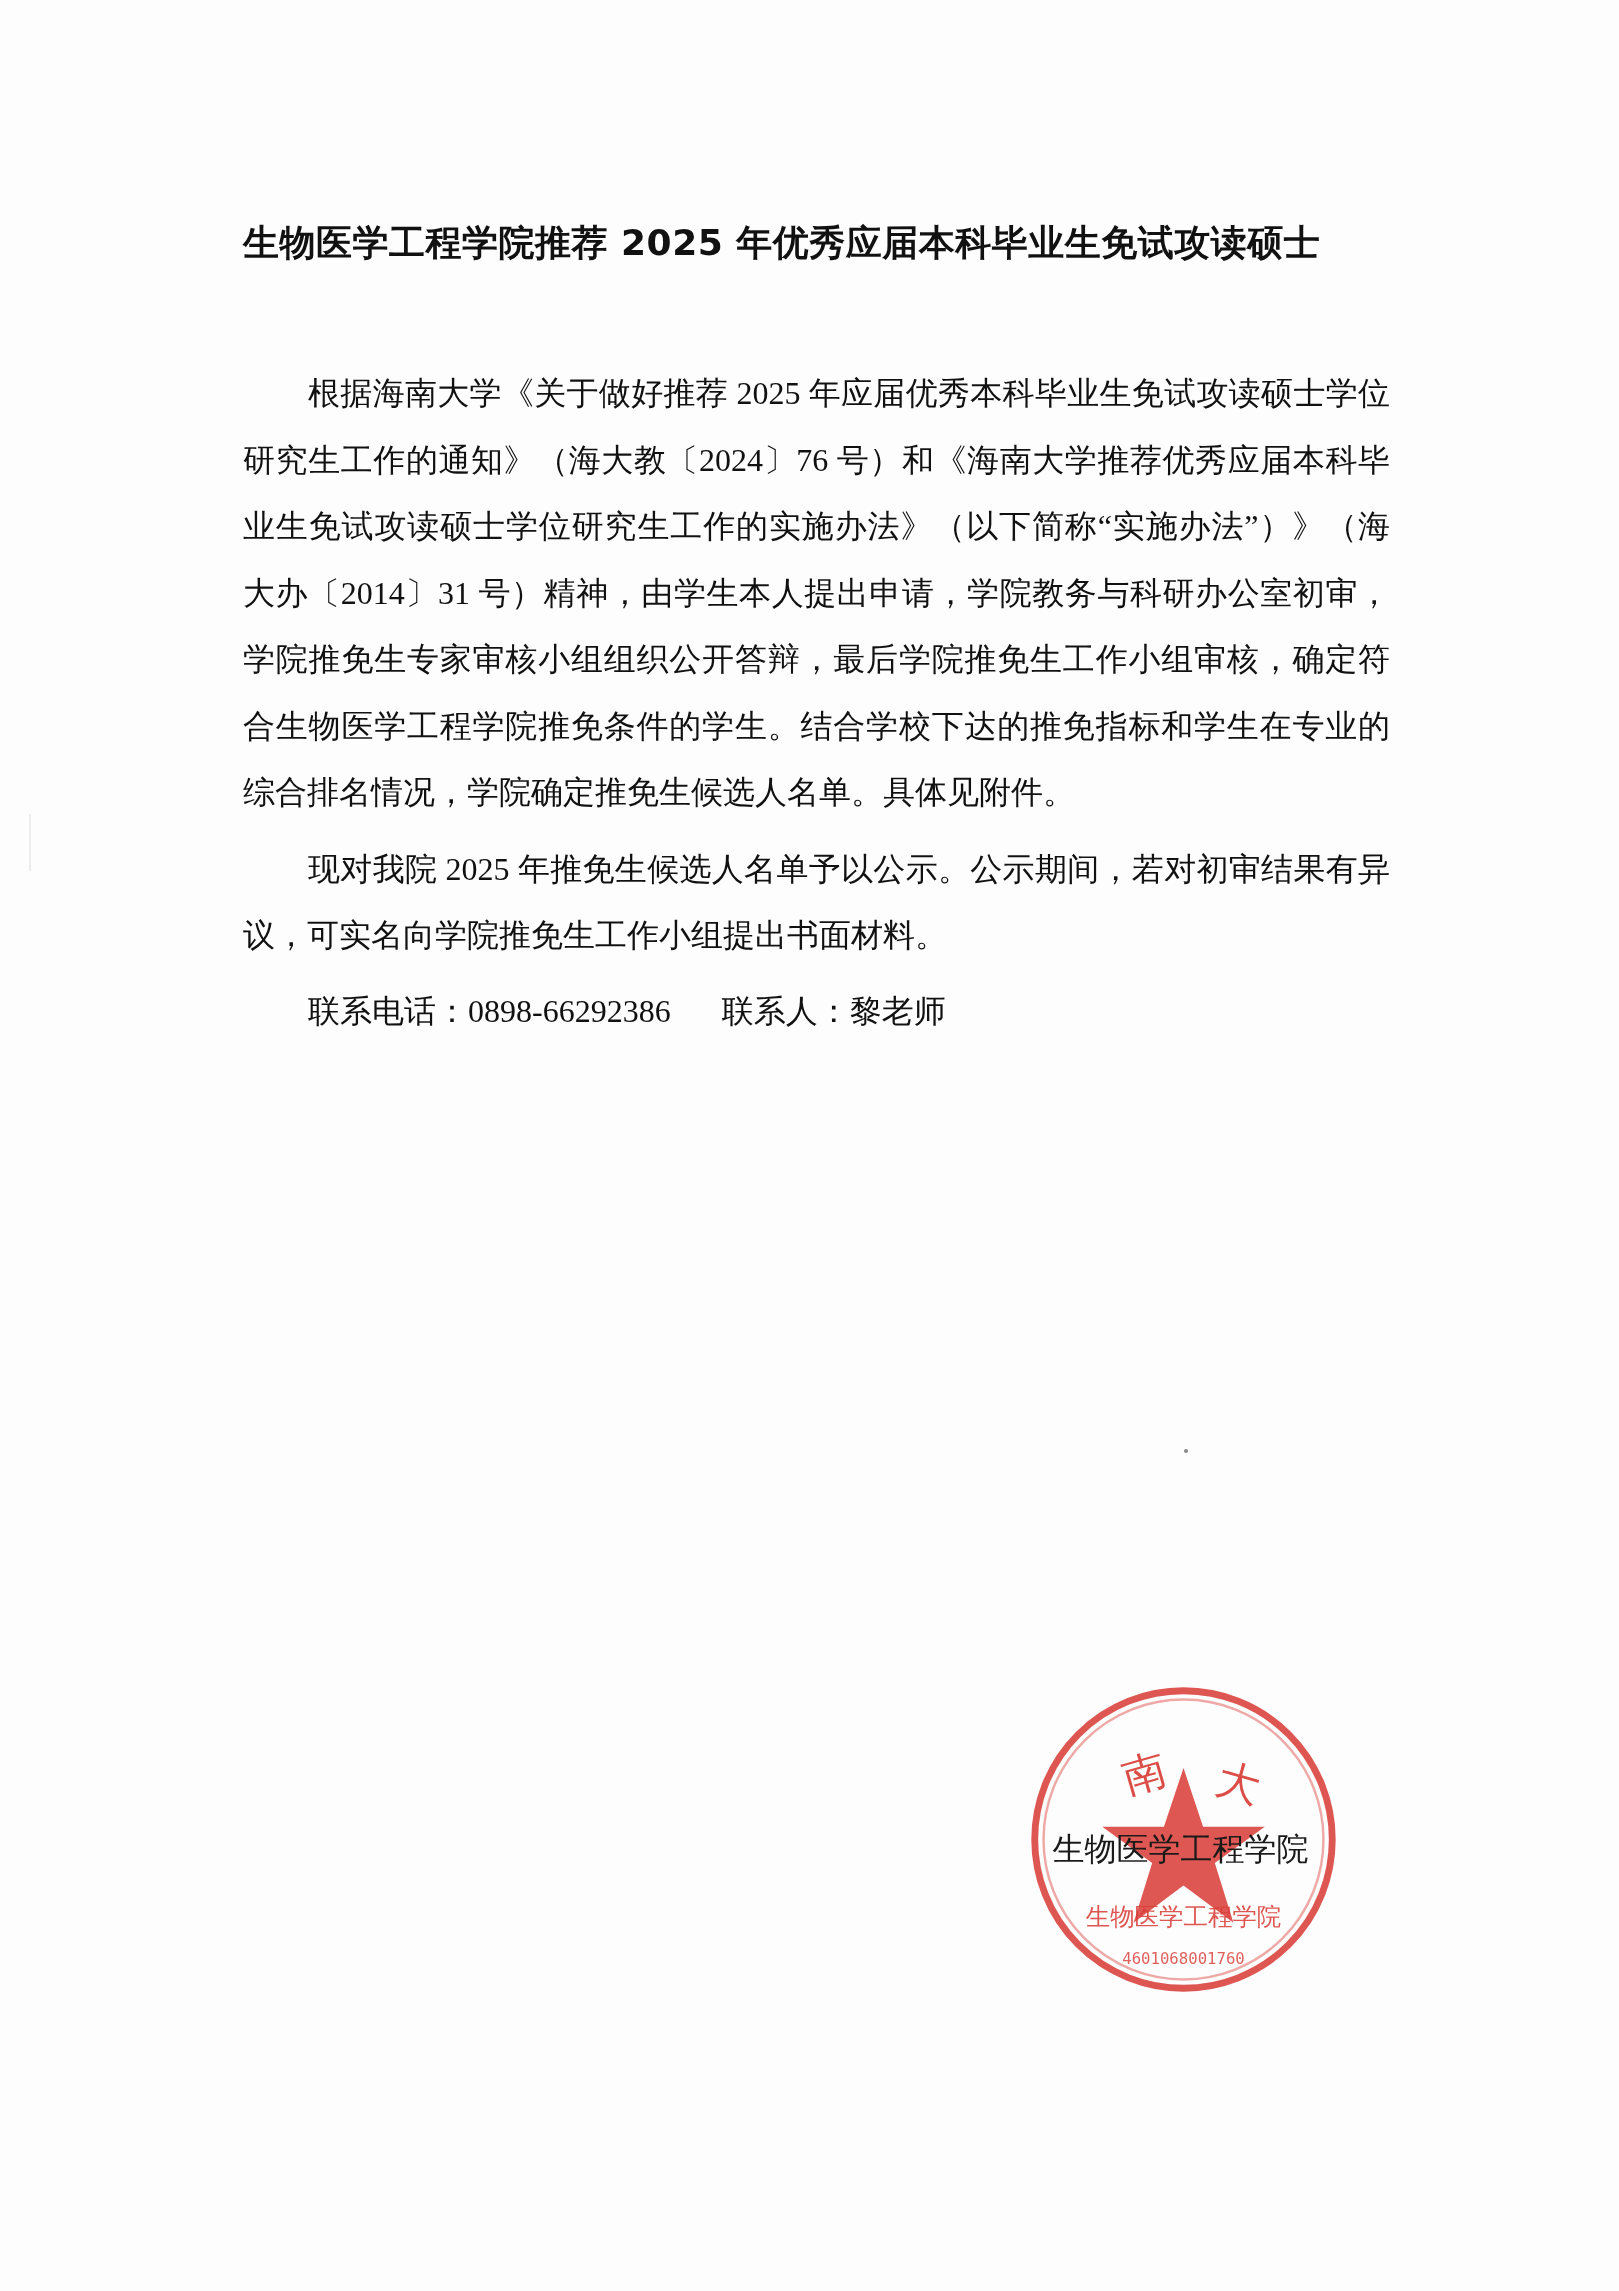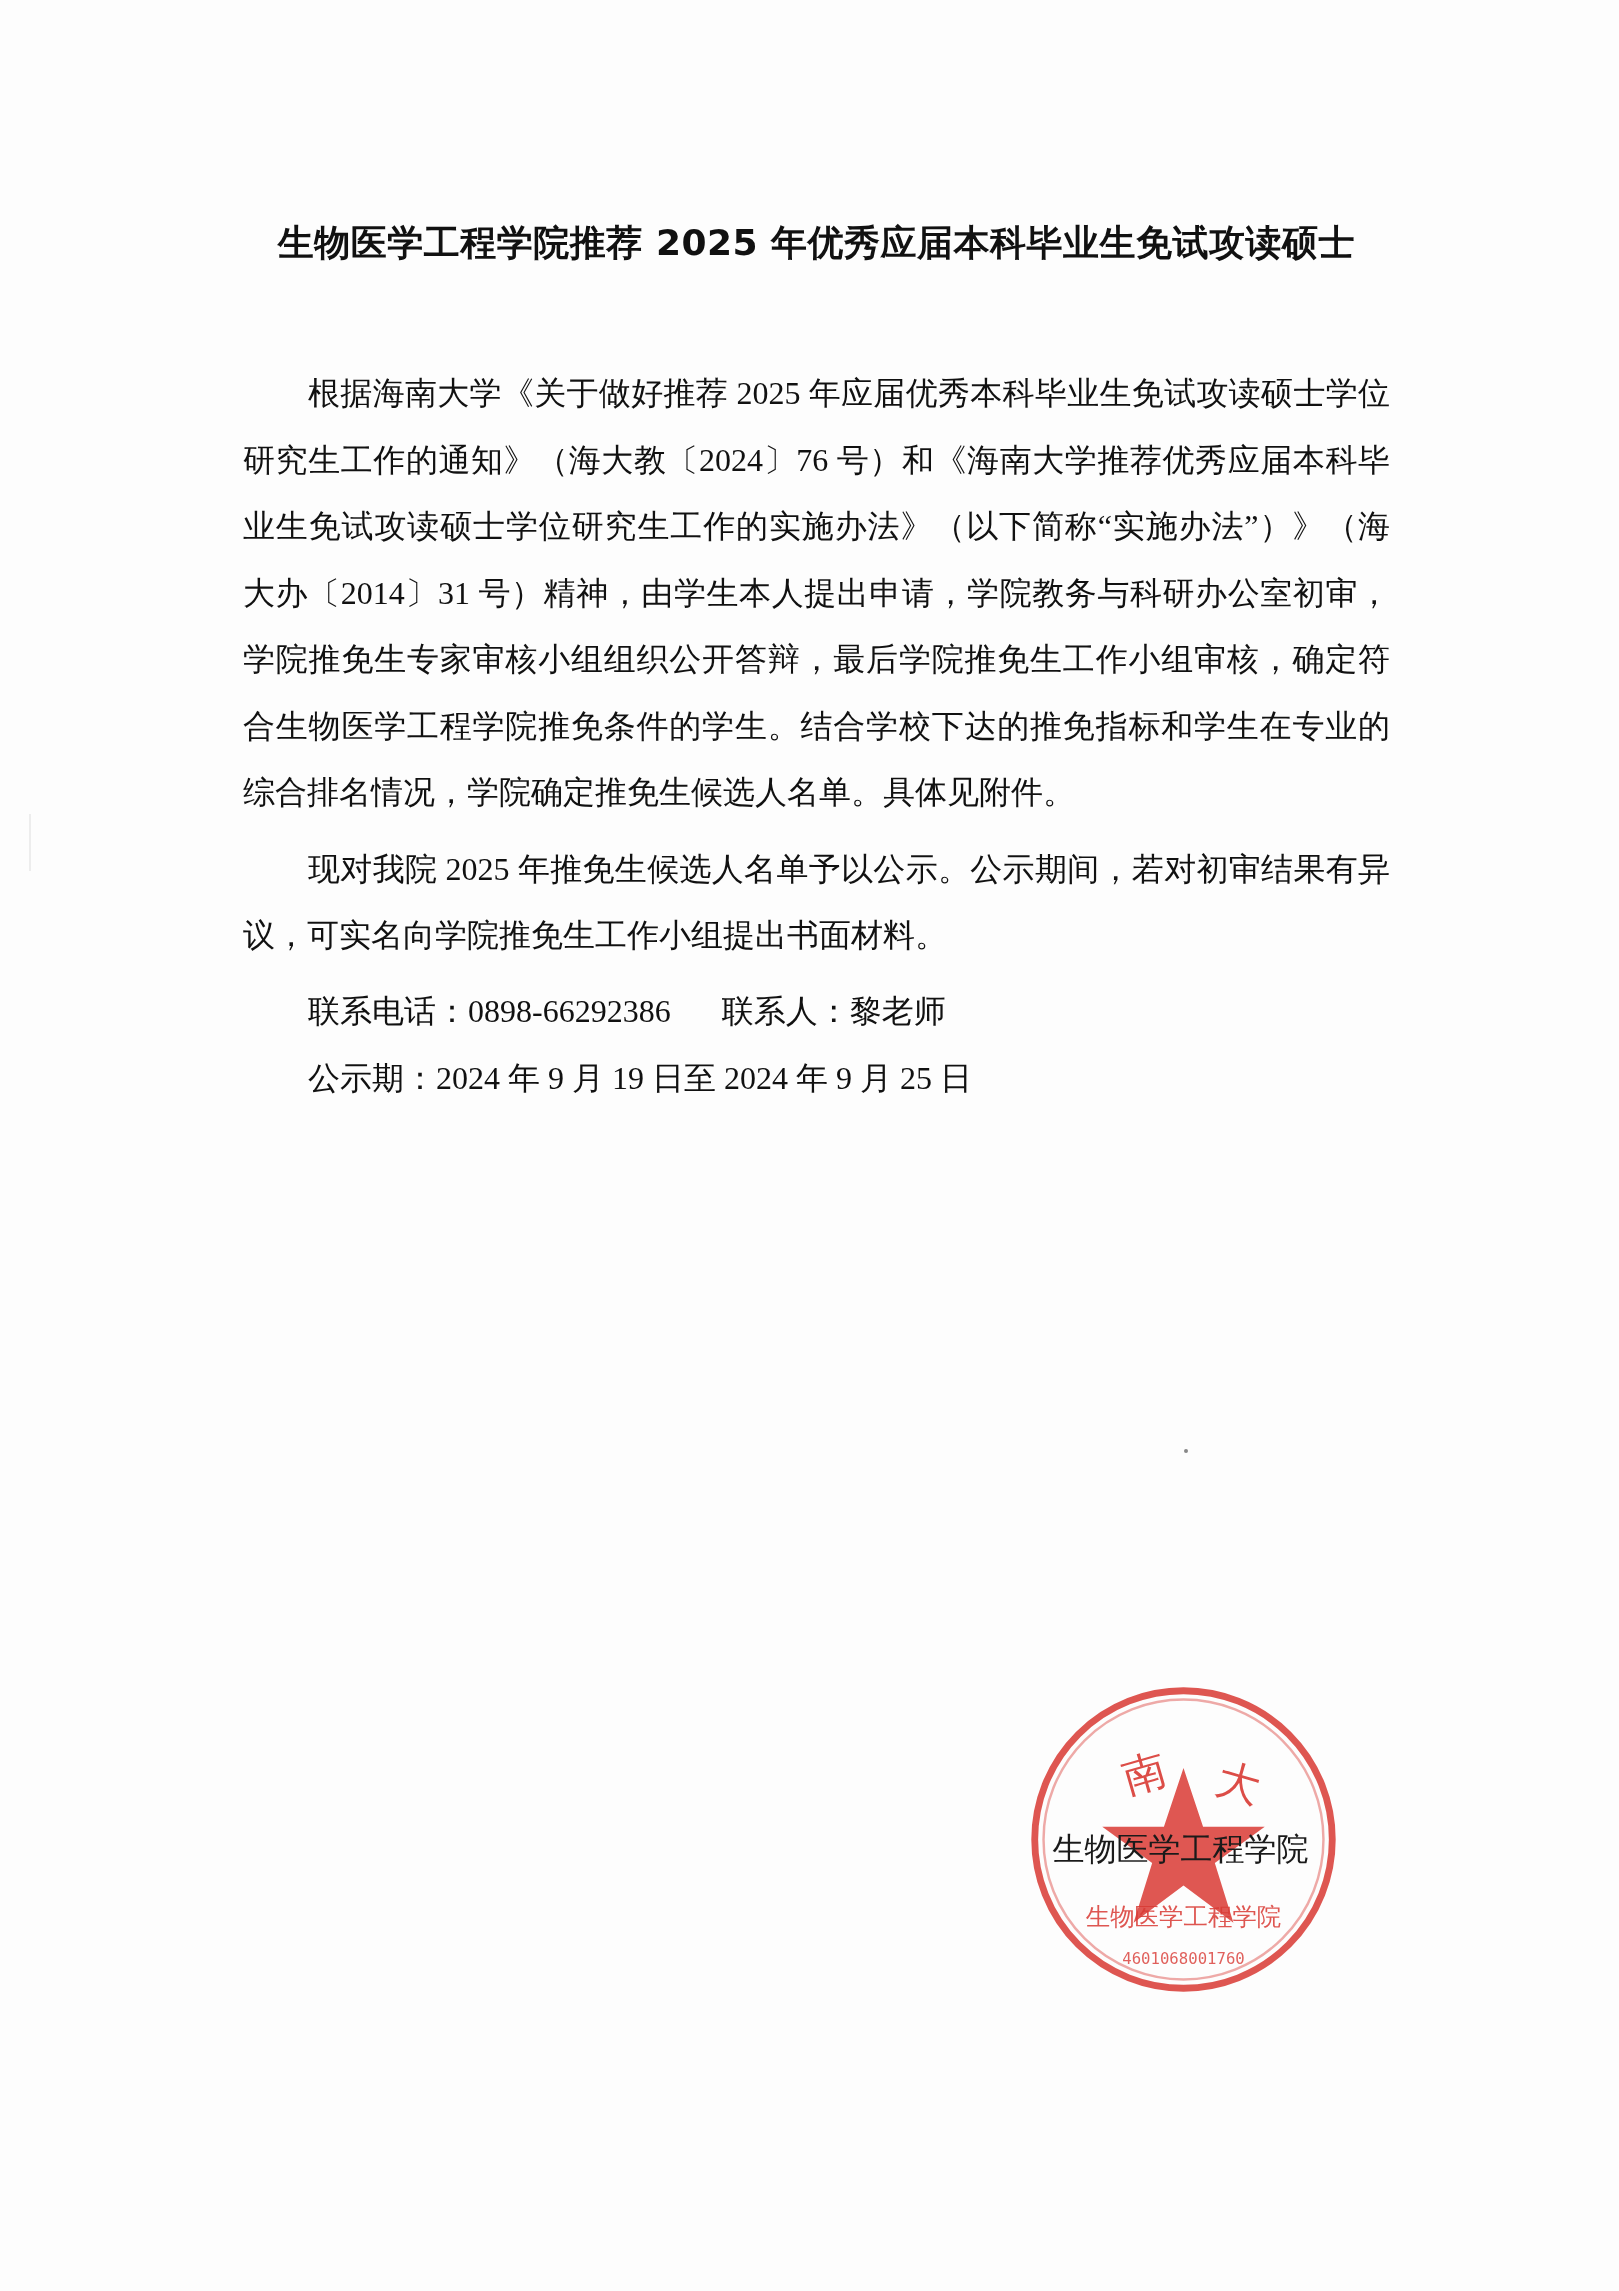--- a/index.html
+++ b/index.html
@@ -26,21 +26,20 @@
     position: absolute;
     left: 243px;
     top: 211px;
     width: 1147px;
   }
   .doc-title {
     font-family: "DejaVu Sans", sans-serif;
     font-weight: bold;
     font-size: 36px;
     line-height: 1.75;
-    text-align: center;
     letter-spacing: 0.5px;
     color: #111111;
   }
   .title-line {
     display: block;
   }
   .body-block {
     margin-top: 86px;
   }
   p.para {
@@ -128,21 +127,20 @@
       <div class="gap-small"></div>
 
       <p class="para">现对我院 2025 年推免生候选人名单予以公示。公示期间，若对初审结果有异议，可实名向学院推免生工作小组提出书面材料。</p>
 
       <div class="gap-small"></div>
 
       <p class="contact">
         <span>联系电话：0898-66292386</span><span class="contact-gap"></span><span>联系人：黎老师</span>
       </p>
 
-      <p class="contact">公示期：2024 年 9 月 19 日至 2024 年 9 月 25 日</p>
 
       <div class="gap-large"></div>
 
 
     </div>
   </div>
 
   <div class="seal">
     <svg width="323" height="323" viewBox="0 0 330 330" xmlns="http://www.w3.org/2000/svg">
       <g fill="none" stroke="#d93a34" stroke-width="7" opacity="0.85">

